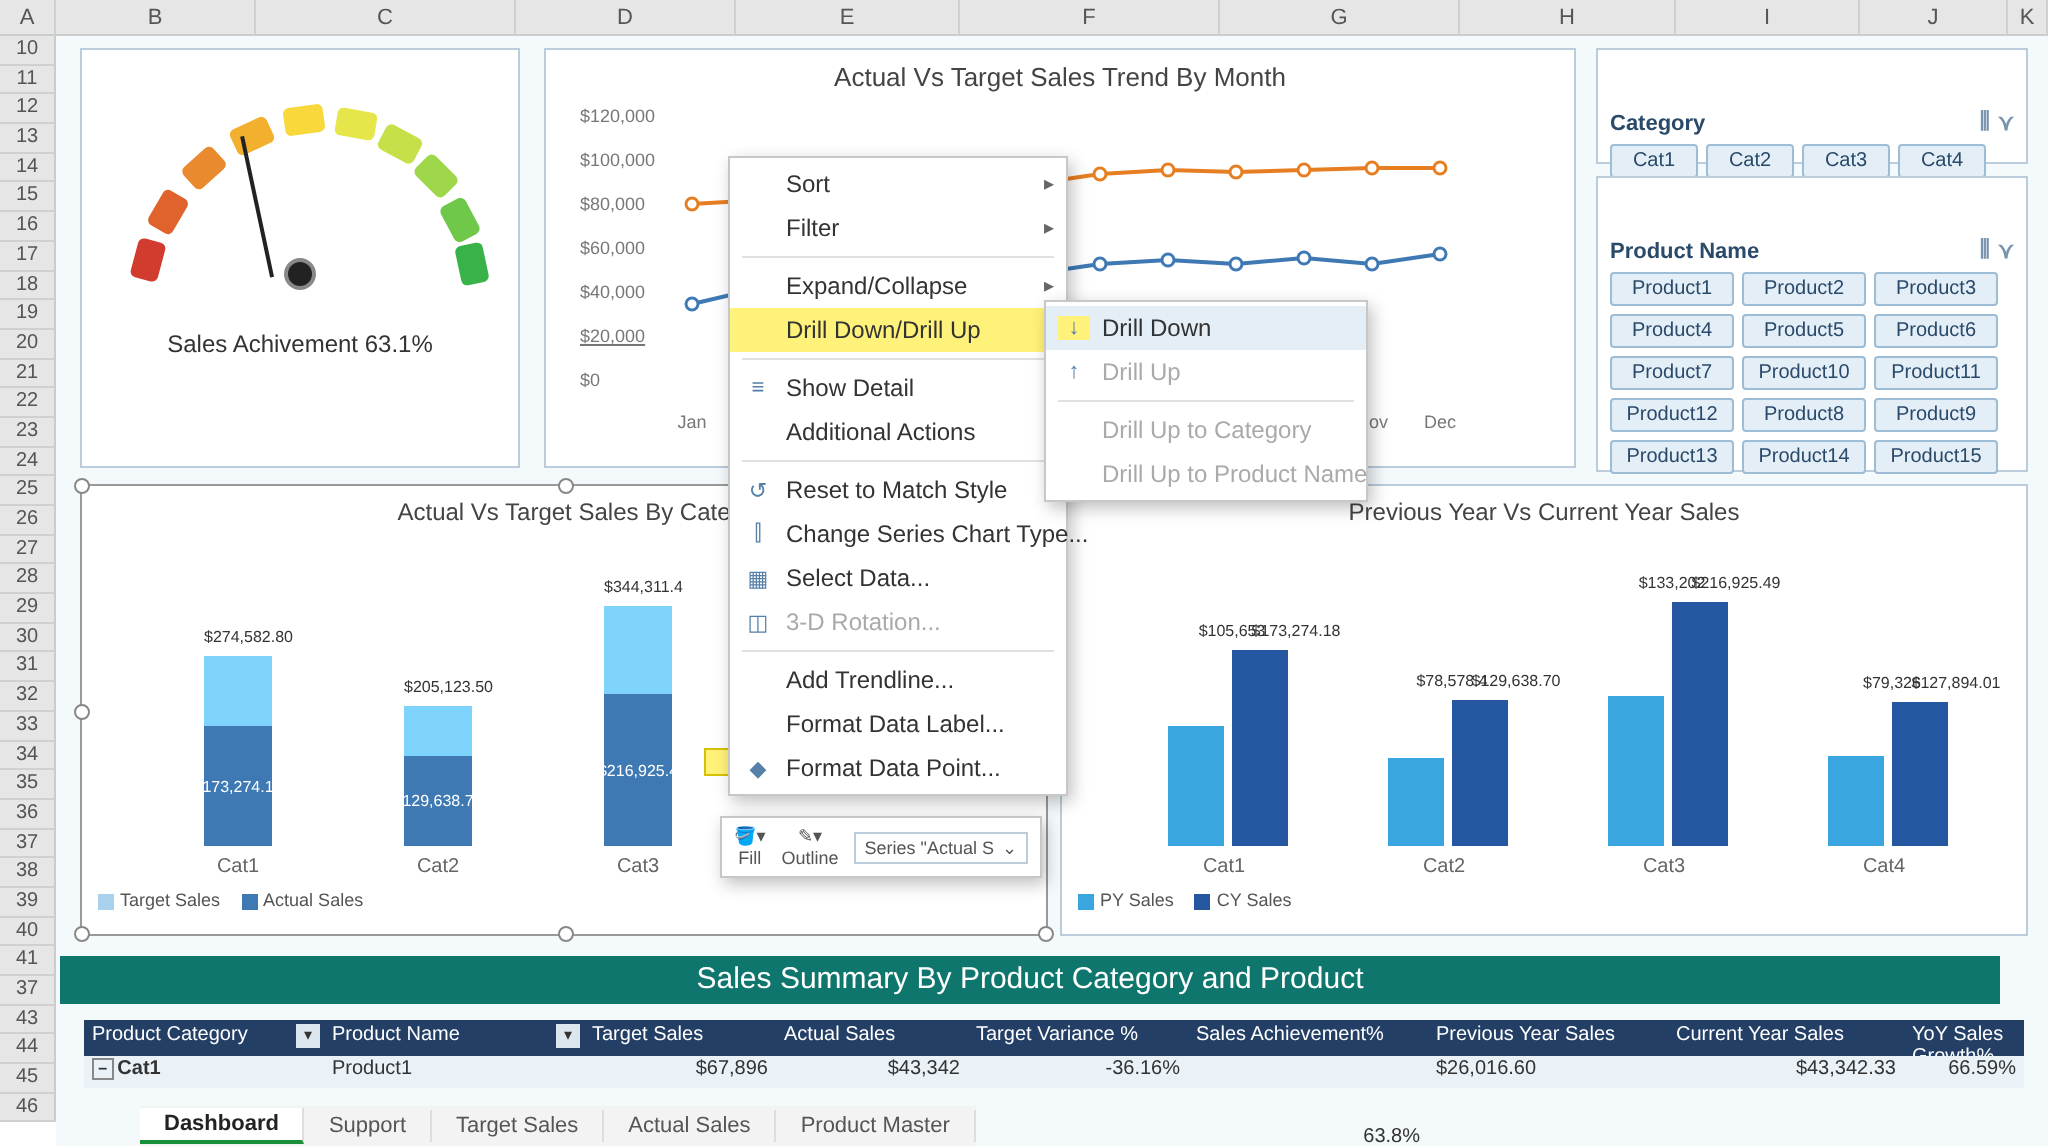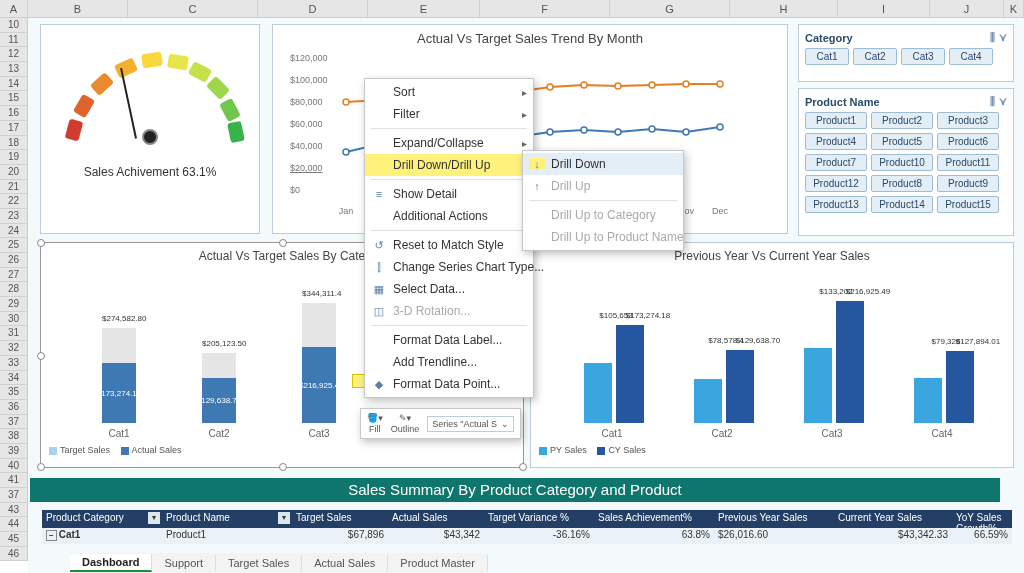--- a/index.html
+++ b/index.html
@@ -29,35 +29,35 @@
 .line-panel { left: 244px; top: 6px; width: 516px; height: 210px; }
 .line-title { text-align: center; font-size: 13px; color: #444; margin-top: 6px; }
 .line-chart { position: relative; width: 480px; height: 160px; margin: 6px auto 0; }
 .line-y-label { position: absolute; left: 0; font-size: 9px; color: #777; transform: translateY(-50%); }
 .line-x-label { position: absolute; bottom: -4px; font-size: 9px; color: #777; transform: translateX(-50%); }
 
 
 .slicer { position: absolute; background: #fff; border: 1px solid #bcd; padding: 6px; }
 .slicer-cat { left: 770px; top: 6px; width: 216px; height: 58px; }
 .slicer-prod { left: 770px; top: 70px; width: 216px; height: 148px; }
-.slicer-head { display: flex; justify-content: space-between; align-items: center; font-weight: bold; font-size: 11px; color: #2a4a6a; margin-bottom: 4px; }
+.slicer-head { display: flex; justify-content: space-between; align-items: center; font-weight: bold; font-size: 11px; color: #2a4a6a; margin-bottom: 4px; margin-top: 24px; }
 .slicer-icons { display: flex; gap: 4px; color: #7a94ae; }
 .slicer-btns { display: flex; flex-wrap: wrap; gap: 4px; }
 .slicer-btn { background: #e3eef7; border: 1px solid #9dbdd6; color: #2a4a6a; font-size: 10px; padding: 2px 6px; border-radius: 2px; cursor: pointer; width: 44px; text-align: center; }
 .slicer-prod .slicer-btn { width: 62px; }
 
 
 .bar-panel { left: 12px; top: 224px; width: 484px; height: 226px; border: 1px solid #999; }
 .bar-panel .selection-handle { position: absolute; width: 8px; height: 8px; background: #fff; border: 1px solid #888; border-radius: 50%; }
 .py-panel { left: 502px; top: 224px; width: 484px; height: 226px; }
 .chart-title { text-align: center; font-size: 12px; color: #444; margin-top: 6px; }
 .bar-chart { position: relative; width: 440px; height: 170px; margin: 10px auto 0; }
 .bar-group { position: absolute; bottom: 20px; display: flex; align-items: flex-end; gap: 0; }
 .bar { width: 34px; position: relative; }
-.bar-stack-top { background: #e5e5e5; text-align: center; }
+.bar-stack-top { background: #7dd3fc; text-align: center; }
 .bar-stack-bot { background: #3e79b4; color: #fff; font-size: 8px; text-align: center; display: flex; align-items: center; justify-content: center; }
 .bar-lbl-top { position: absolute; top: -14px; width: 100%; text-align: center; font-size: 8px; color: #333; }
 .bar-cat { position: absolute; bottom: 4px; font-size: 10px; color: #666; transform: translateX(-50%); }
 .legend { text-align: left; font-size: 9px; color: #555; margin-top: 2px; }
 .legend-box { display: inline-block; width: 8px; height: 8px; vertical-align: middle; margin: 0 3px 0 8px; }
 
 .py-bar { width: 28px; margin: 0 2px; }
 .py-bar.py { background: #3aa6e0; }
 .py-bar.cy { background: #2557a0; }
 
@@ -379,21 +379,21 @@
         <div style="width: 120px;">Previous Year Sales</div>
         <div style="width: 118px;">Current Year Sales</div>
         <div style="width: 60px;">YoY Sales Growth%</div>
       </div>
     <div class="summary-row" id="sumrow">
         <div style="width: 120px; font-weight: bold;"><span style="border:1px solid #888;font-size:8px;padding:0 2px;margin-right:2px">−</span>Cat1</div>
         <div style="width: 130px;">Product1</div>
         <div style="width: 96px; text-align: right;">$67,896</div>
         <div style="width: 96px; text-align: right;">$43,342</div>
         <div style="width: 110px; text-align: right;">-36.16%</div>
-        <div style="width: 120px; text-align: right;">63.8%</div>
+        <div style="width: 120px; text-align: right; margin-top: 34px;">63.8%</div>
         <div style="width: 120px; text-align: left;">$26,016.60</div>
         <div style="width: 118px; text-align: right;">$43,342.33</div>
         <div style="width: 60px; text-align: right;">66.59%</div>
       </div>
 
     <div class="ctx" style="left:336px;top:60px;width:170px" id="ctxmain">
         <div class="ctx-item">
           <span>Sort</span>
           <span class="ctx-arrow">▸</span>
         </div>
@@ -431,24 +431,24 @@
         <div class="ctx-item">
           <span class="ctx-icon">▦</span>
           <span>Select Data...</span>
         </div>
         <div class="ctx-item dis">
           <span class="ctx-icon">◫</span>
           <span>3-D Rotation...</span>
         </div>
         <div class="ctx-sep"></div>
         <div class="ctx-item">
+          <span>Add Trendline...</span>
+        </div>
+        <div class="ctx-item">
           <span>Format Data Label...</span>
-        </div>
-        <div class="ctx-item">
-          <span>Add Trendline...</span>
         </div>
         <div class="ctx-item">
           <span class="ctx-icon">◆</span>
           <span>Format Data Point...</span>
         </div>
       </div>
     <div class="ctx" style="left:494px;top:132px;width:162px" id="ctxsub">
         <div class="ctx-item hover">
           <span class="ctx-icon" style="background: rgb(255, 242, 122);">↓</span>
           <span>Drill Down</span>

